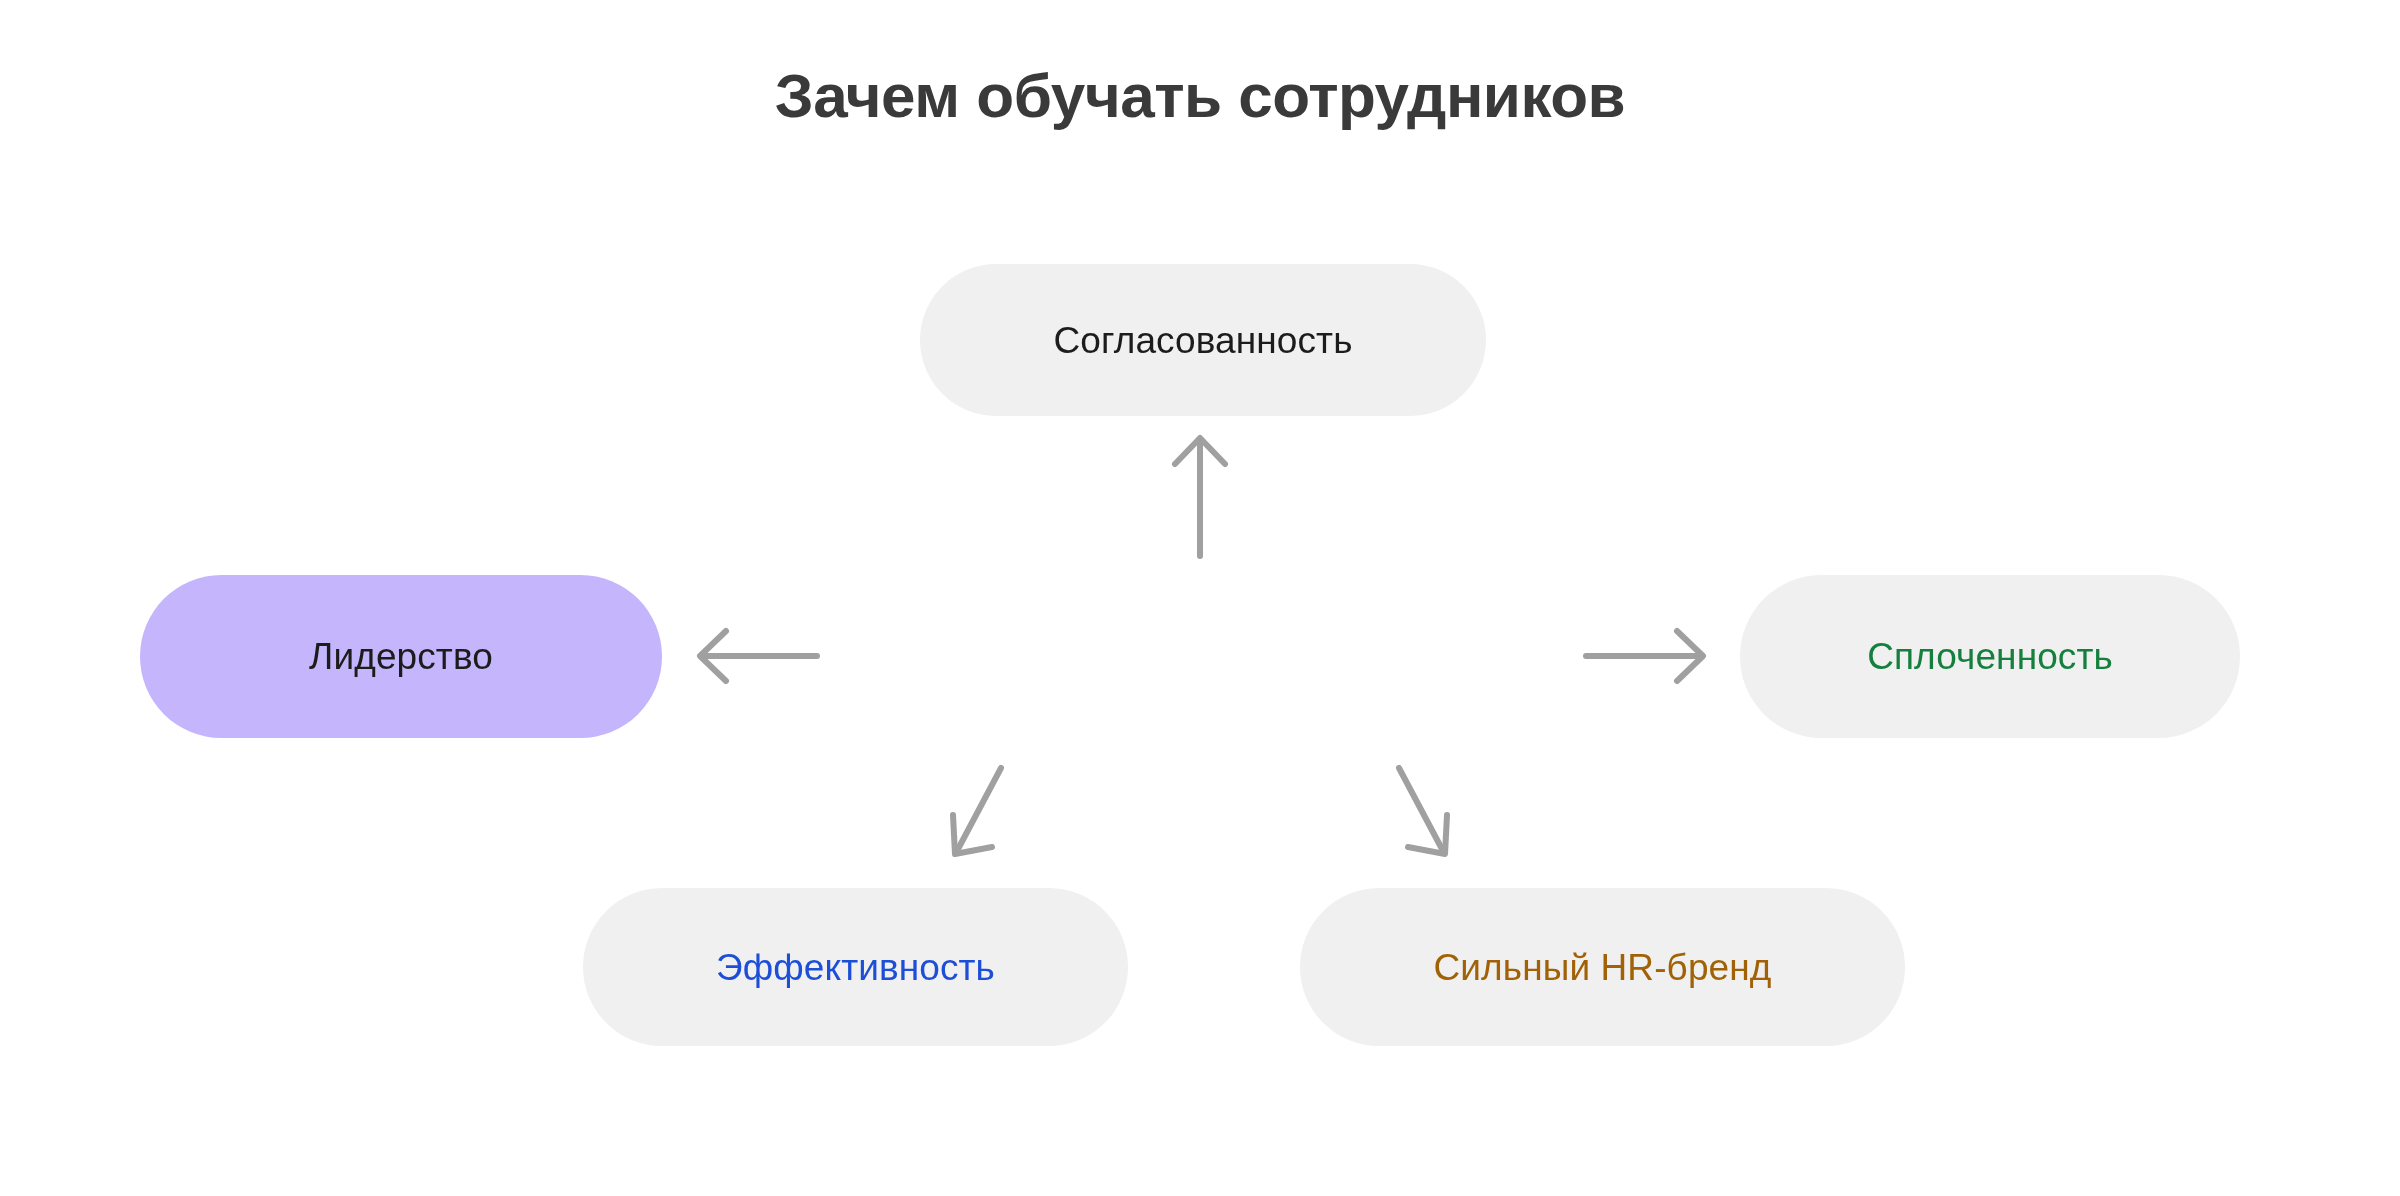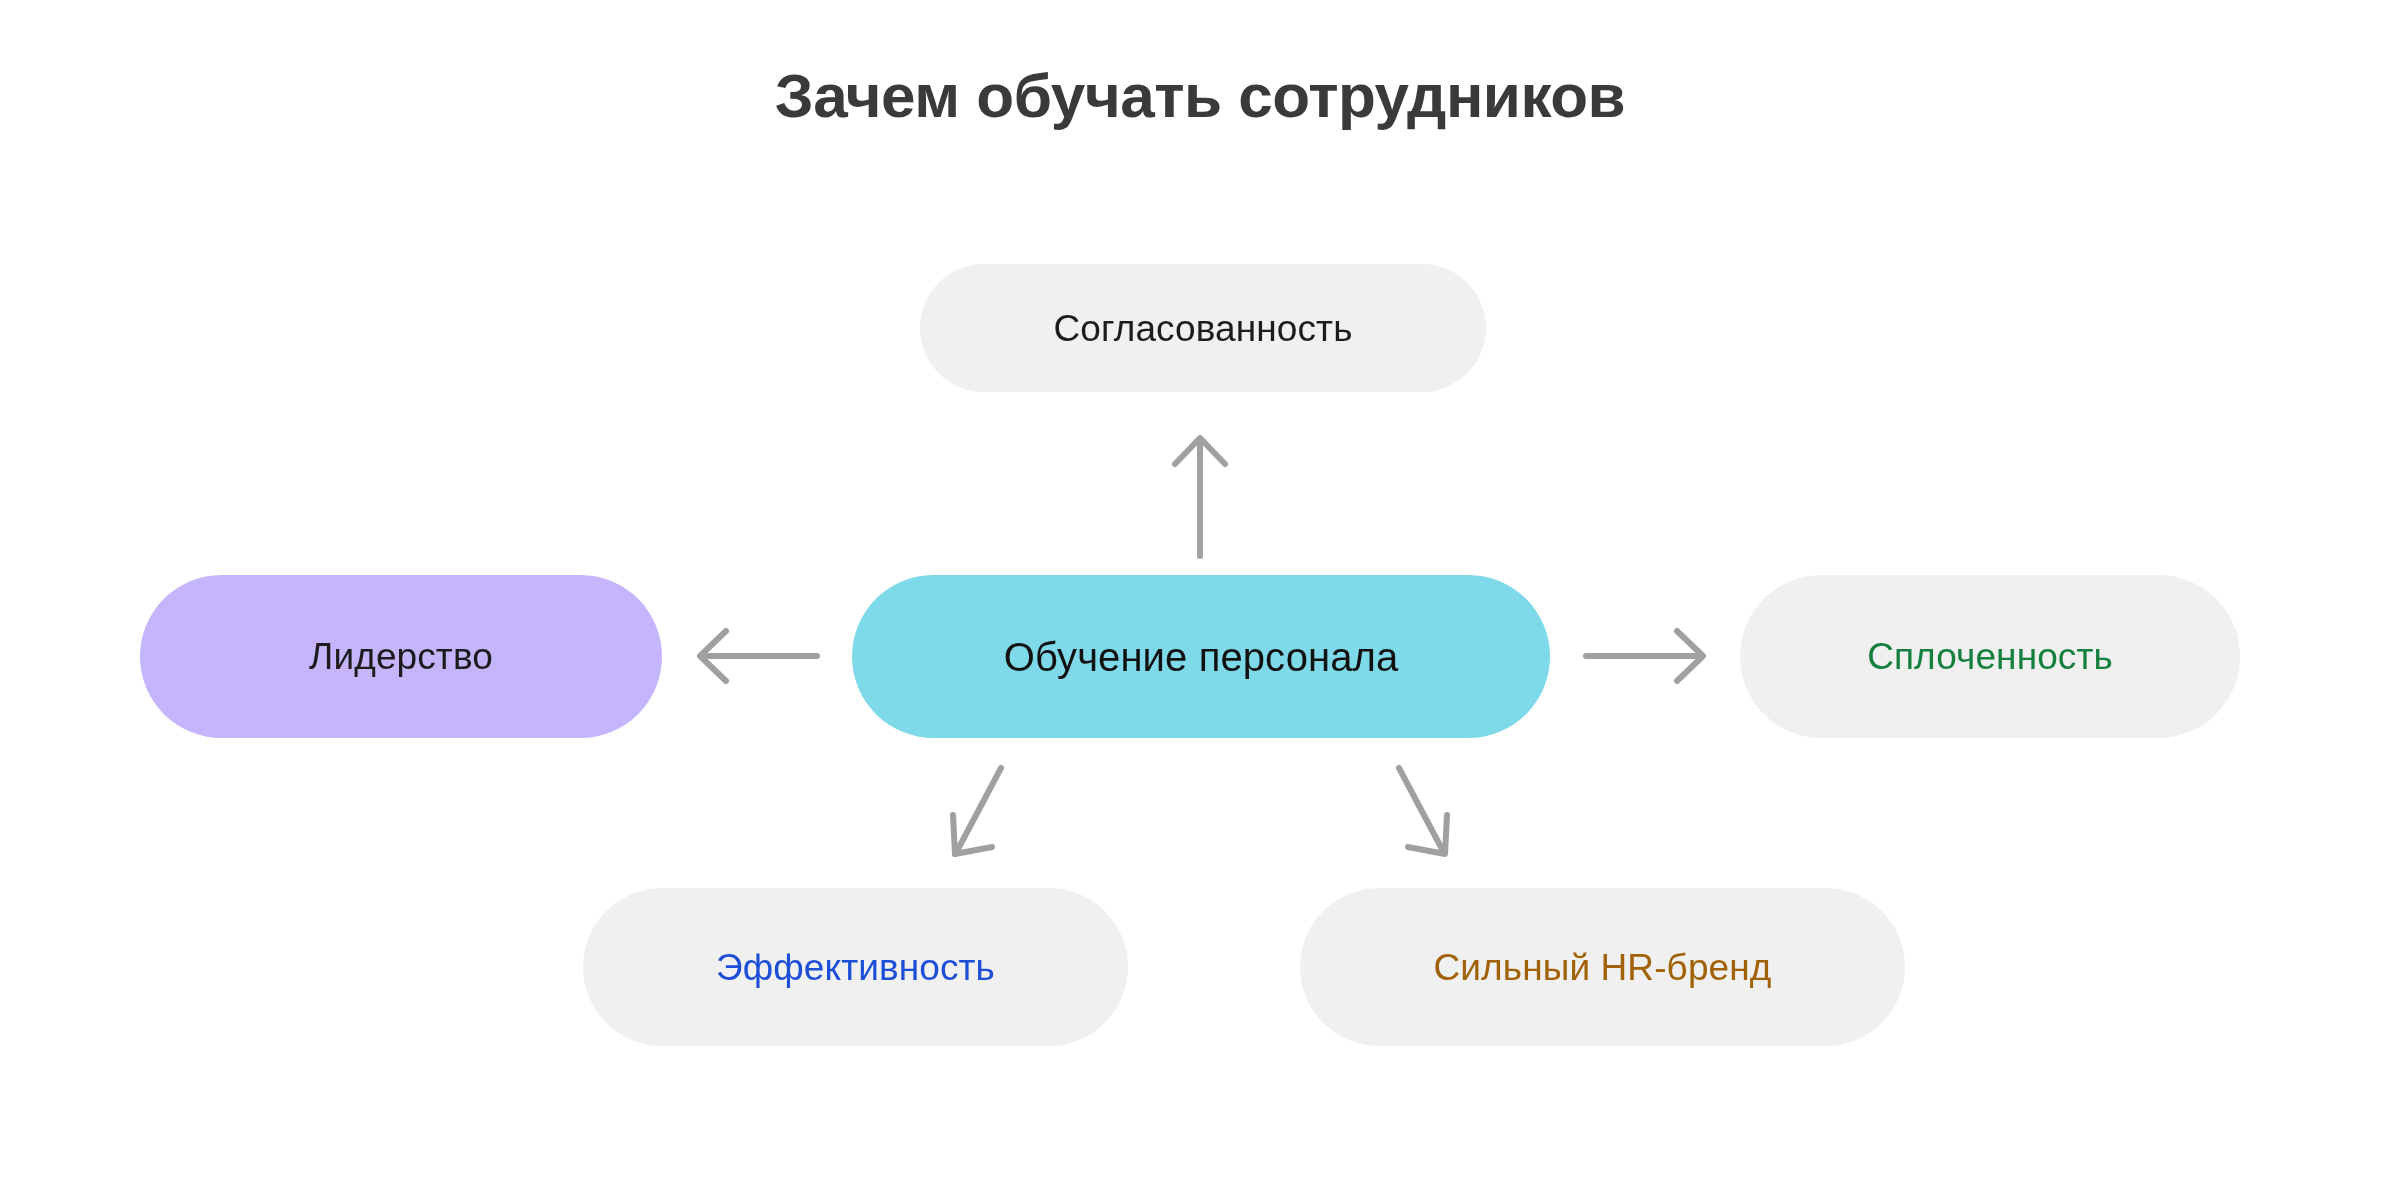--- a/index.html
+++ b/index.html
@@ -68,21 +68,21 @@
     user-select: none;
   }
 
   .node.center {
     background: #7ed9e8;
     color: #111111;
     font-size: 40px;
   }
 
   
-  .node-top     { left: 920px;  top: 264px; width: 566px; height: 128px; text-align: right; }
+  .node-top     { left: 920px;  top: 264px; width: 566px; height: 152px; text-align: right; }
   .node-left    { left: 140px;  top: 575px; width: 522px; height: 163px; }
   .node-center  { left: 852px;  top: 575px; width: 698px; height: 163px; }
   .node-right   { left: 1740px; top: 575px; width: 500px; height: 163px; }
   .node-bleft   { left: 583px;  top: 888px; width: 545px; height: 158px; }
   .node-bright  { left: 1300px; top: 888px; width: 605px; height: 158px; }
 </style>
 </head>
 <body>
 
 <div class="canvas" style="background: rgb(255, 255, 255);">
@@ -116,21 +116,20 @@
       <g>
         <line x1="1399" y1="768" x2="1443" y2="851" stroke="#a0a0a0" stroke-width="6" stroke-linecap="round"></line>
         <polyline points="1408,847 1445,854 1447,815" fill="none" stroke="#a0a0a0" stroke-width="6" stroke-linecap="round" stroke-linejoin="round"></polyline>
       </g>
     </svg>
 
     <div class="node node-top" style="background: rgb(240, 240, 240); color: rgb(28, 28, 28);">Согласованность</div>
 
     <div class="node node-left" style="background: #c4b5fd; color: rgb(28, 28, 28);">Лидерство</div>
 
-    <div class="node center node-center" style="background: rgb(126, 217, 232); color: rgb(17, 17, 17);">Обучение персонала</div>
 
     <div class="node node-right" style="background: rgb(240, 240, 240); color: #15803d;">Сплоченность</div>
 
     <div class="node node-bleft" style="background: rgb(240, 240, 240); color: #1d4ed8;">Эффективность</div>
 
     <div class="node node-bright" style="background: rgb(240, 240, 240); color: #a16207;">Сильный HR-бренд</div>
 
   </div>
 </div>
 

